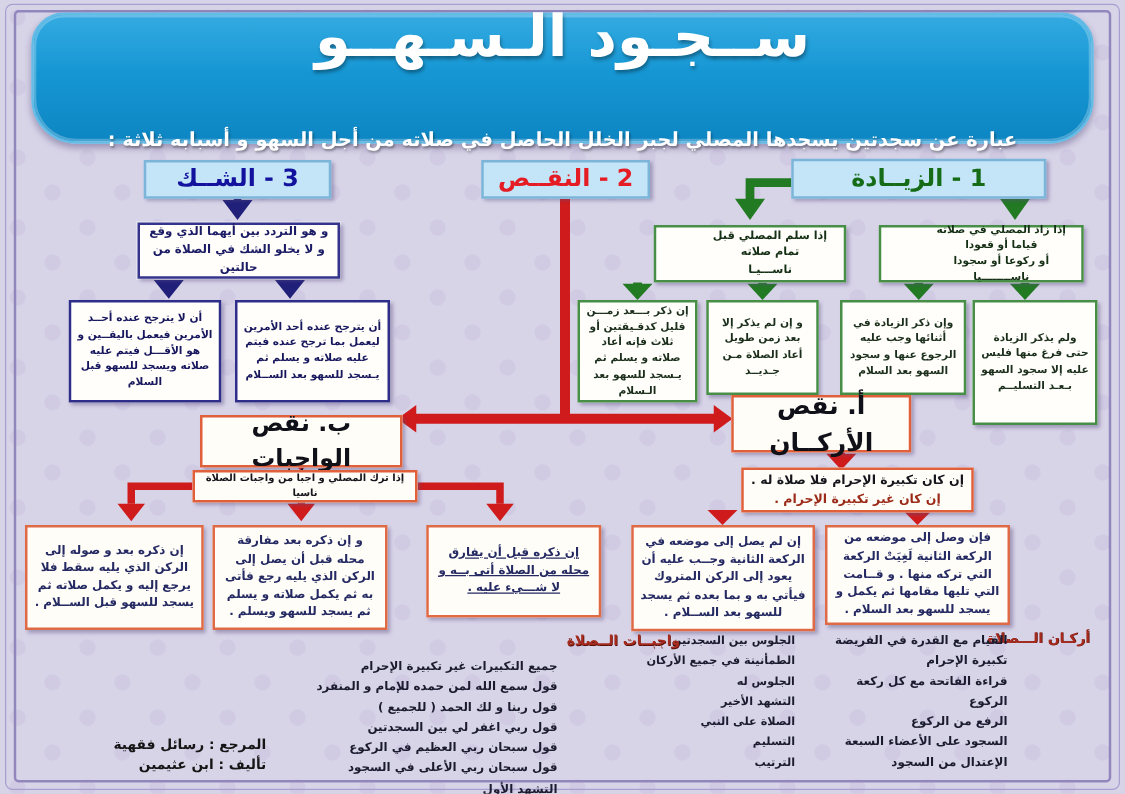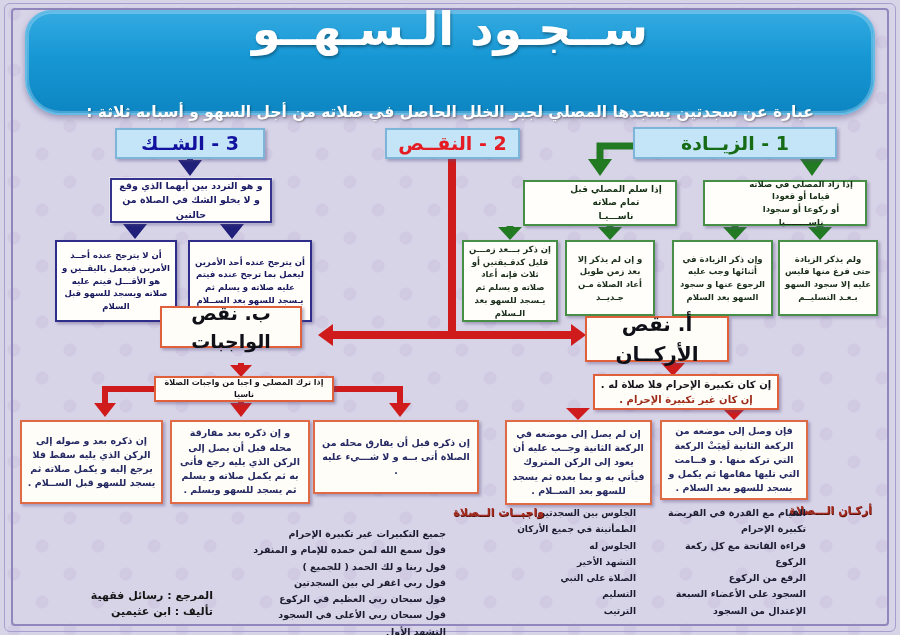--- a/index.html
+++ b/index.html
@@ -173,37 +173,37 @@
       <span class="line">أو ركوعا أو سجودا ناســــــــيا</span>
     </div>
   </div>
 
   <div class="box n-box" style="left:55px;top:240px;width:122px;height:82px;">أن لا يترجح عنده أحــد الأمرين فيعمل باليقــين و هو الأقـــل فيتم عليه صلاته ويسجد للسهو قبل السلام</div>
   <div class="box n-box" style="left:188px;top:240px;width:124px;height:82px;">أن يترجح عنده أحد الأمرين ليعمل بما ترجح عنده فيتم عليه صلاته و يسلم ثم يـسجد للسهو بعد الســلام</div>
 
   <div class="box g-box" style="left:462px;top:240px;width:96px;height:82px;">إن ذكر بـــعد زمـــن قليل كدقـيقتين أو ثلاث فإنه أعاد صلاته و يسلم ثم يـسجد للسهو بعد الـسلام</div>
   <div class="box g-box" style="left:565px;top:240px;width:90px;height:76px;">و إن لم يذكر إلا بعد زمن طويل أعاد الصلاة مـن جـديــد</div>
   <div class="box g-box" style="left:672px;top:240px;width:101px;height:76px;">وإن ذكر الزيادة في أثنائها وجب عليه الرجوع عنها و سجود السهو بعد السلام</div>
-  <div class="box g-box" style="left:778px;top:240px;width:100px;height:76px;">ولم يذكر الزيادة حتى فرغ منها فليس عليه إلا سجود السهو بـعـد التسليــم</div>
-
-  <div class="box big-hdr" style="left:160px;top:306px;width:142px;height:42px;">ب. نقص الواجبات</div>
+  <div class="box g-box" style="left:778px;top:240px;width:100px;height:100px;">ولم يذكر الزيادة حتى فرغ منها فليس عليه إلا سجود السهو بـعـد التسليــم</div>
+
+  <div class="box big-hdr" style="left:160px;top:332px;width:162px;height:42px;">ب. نقص الواجبات</div>
   <div class="box big-hdr" style="left:585px;top:316px;width:144px;height:46px;font-size:20px;">أ. نقص الأركــان</div>
 
   <div class="box r-rule" style="left:593px;top:374px;width:186px;height:36px;">
     <div>
       <span class="rule-line1">إن كان تكبيرة الإحرام فلا صلاة له .</span>
       <span class="rule-line2">إن كان غير تكبيرة الإحرام .</span>
     </div>
   </div>
 
   <div class="box r-rule-b" style="left:154px;top:376px;width:180px;height:26px;">إذا ترك المصلي و اجبا من واجبات الصلاة ناسيا</div>
 
   <div class="box r-box" style="left:20px;top:420px;width:143px;height:84px;">إن ذكره بعد و صوله إلى الركن الذي يليه سقط فلا يرجع إليه و يكمل صلاته ثم يسجد للسهو قبل الســلام .</div>
   <div class="box r-box" style="left:170px;top:420px;width:140px;height:84px;">و إن ذكره بعد مفارقة محله قبل أن يصل إلى الركن الذي يليه رجع فأتى به ثم يكمل صلاته و يسلم ثم يسجد للسهو ويسلم .</div>
-  <div class="box r-box" style="left:313px;top:420px;width:166px;height:74px;">إن ذكره قبل أن يفارق محله من الصلاة أتى بــه و لا شـــيء عليه .</div>
+  <div class="box r-box" style="left:341px;top:420px;width:140px;height:74px;text-decoration:underline;">إن ذكره قبل أن يفارق محله من الصلاة أتى بــه و لا شـــيء عليه .</div>
 
   <div class="box r-box" style="left:505px;top:420px;width:147px;height:85px;">إن لم يصل إلى موضعه في الركعة الثانية وجــب عليه أن يعود إلى الركن المتروك فيأتي به و بما بعده ثم يسجد للسهو بعد الســلام .</div>
   <div class="box r-box" style="left:660px;top:420px;width:148px;height:80px;">فإن وصل إلى موضعه من الركعة الثانية لَغِيَتْ الركعة التي تركه منها . و قــامت التي تليها مقامها ثم يكمل و يسجد للسهو بعد السلام .</div>
 
   <div class="list-title" style="left:788px;top:504px;width:84px;">أركـان الـــصلاة</div>
   <div class="list" style="left:640px;top:505px;width:166px;">
       <div class="li">القيام مع القدرة في الفريضة</div>
       <div class="li">تكبيرة الإحرام</div>
       <div class="li">قراءة الفاتحة مع كل ركعة</div>
       <div class="li">الركوع</div>

